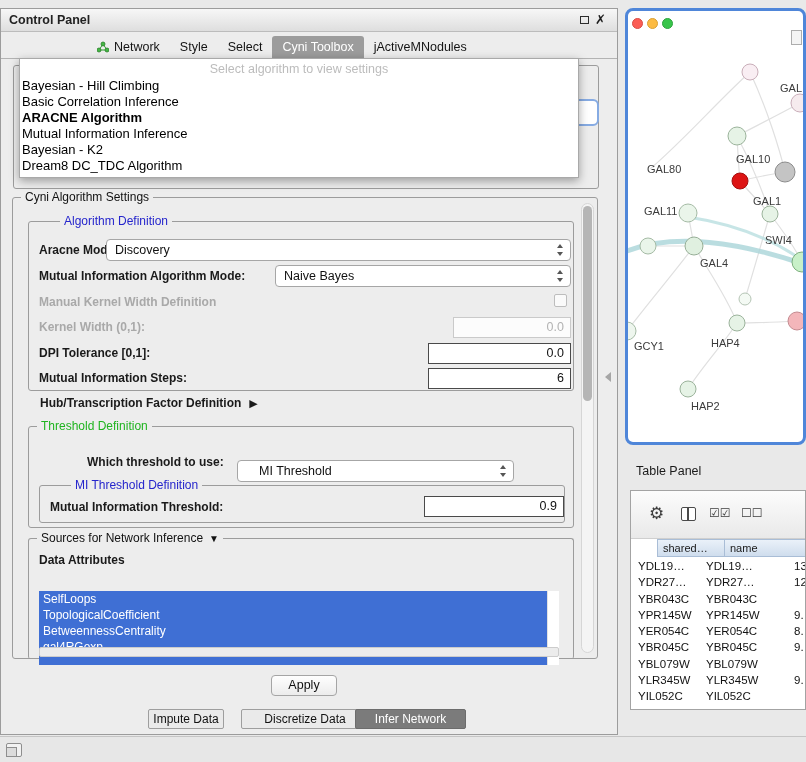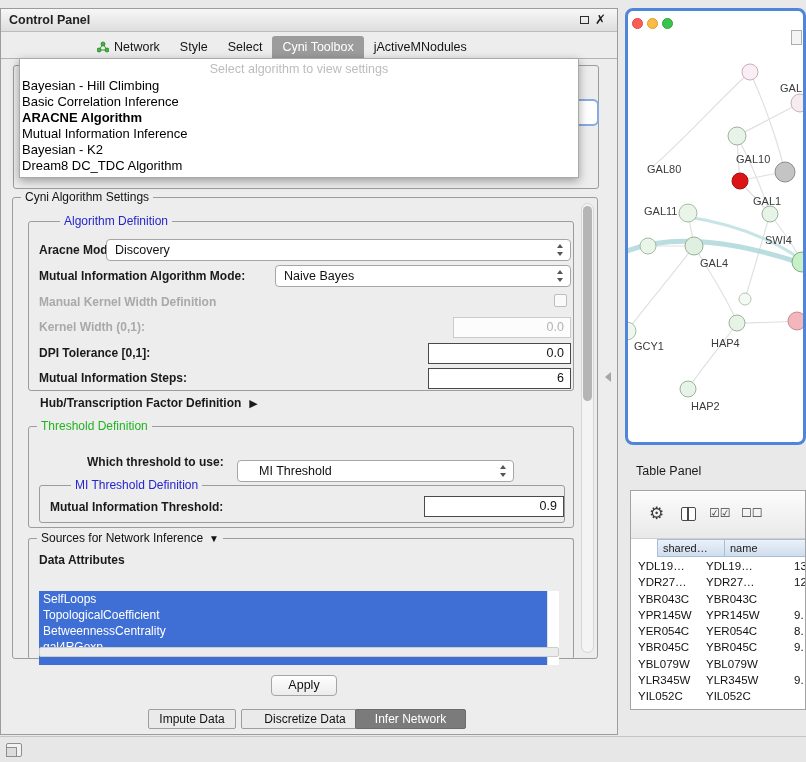--- a/index.html
+++ b/index.html
@@ -256,21 +256,21 @@
         <div class="attr-item">gal4RGexp</div>
         <div class="attr-sliver"></div>
         <div class="list-vscroll"></div>
       </div>
       <div class="list-hscroll"></div>
     </div>
   </div>
 
   <div class="apply-btn">Apply</div>
 
-  <div class="btab" style="left:147px; width:88px;">Impute Data</div>
+  <div class="btab" style="left:147px; width:76px;">Impute Data</div>
   <div class="btab" style="left:240px; width:128px;">Discretize Data</div>
   <div class="btab active" style="left:354px; width:111px;">Infer Network</div>
 </div>
 
 <div class="split-handle"></div>
 
 <div class="netwin">
   <svg class="net-svg" width="175" height="431" viewBox="0 0 175 431">
     <g fill="none" stroke="#e0e0e0" stroke-width="1.2">
       <path d="M122,61 C90,90 55,130 22,158"></path>

